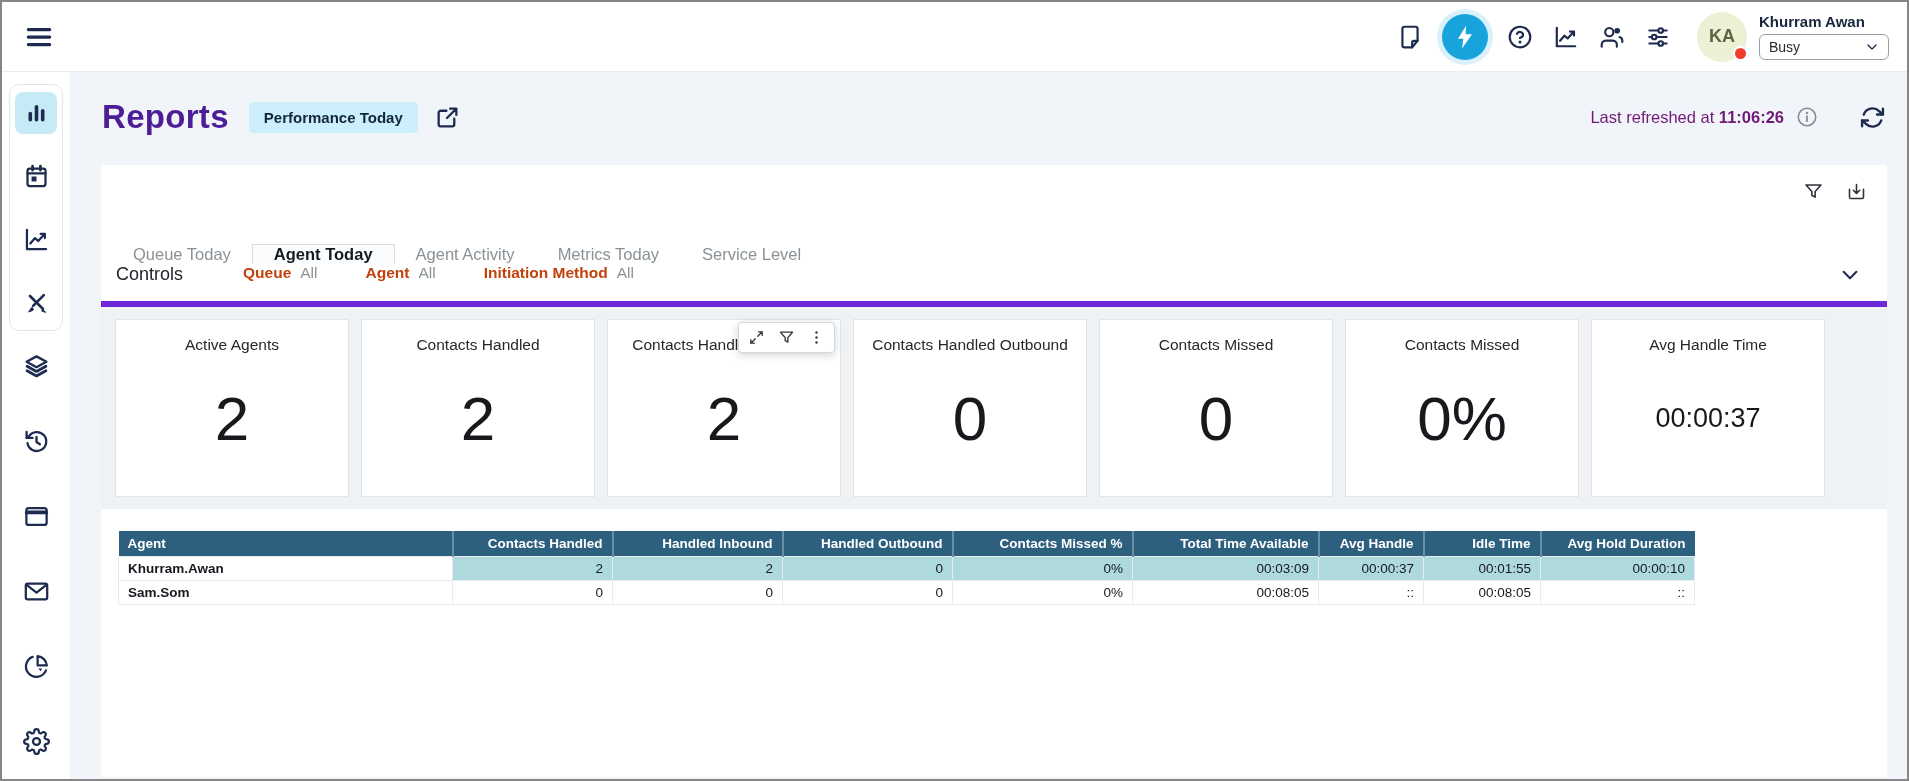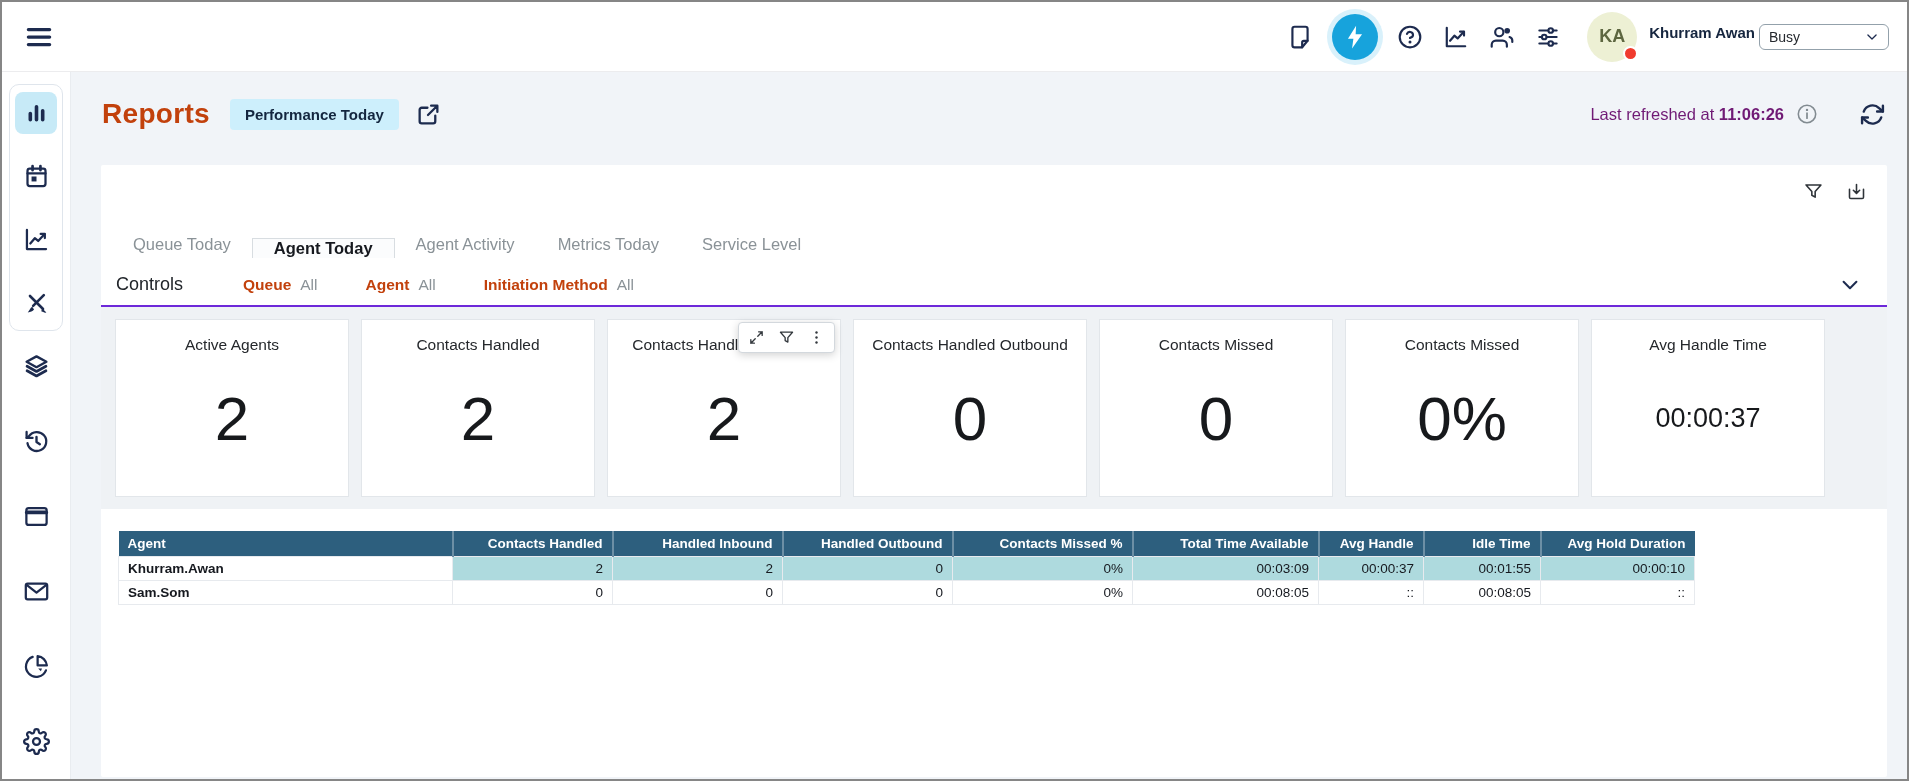--- a/index.html
+++ b/index.html
@@ -22,21 +22,21 @@
   .bolt-wrap { width:56px; height:56px; border-radius:50%; background:#d9f1fb;
                display:flex; align-items:center; justify-content:center; margin:0 -6px; }
   .bolt-circle { width:46px; height:46px; border-radius:50%; background:#17a3dc;
                  display:flex; align-items:center; justify-content:center; color:#fff; }
   .user-block { display:flex; align-items:center; gap:12px; margin-left:6px; }
   .avatar { position:relative; width:50px; height:50px; border-radius:50%;
             background:#edf0d4; display:flex; align-items:center; justify-content:center;
             font-weight:bold; font-size:18px; color:#5d6640; cursor:pointer; }
   .status-dot { position:absolute; right:-1px; bottom:1px; width:15px; height:15px;
                 border-radius:50%; background:#f03b2e; border:2px solid #fff; }
-  .user-col { display:flex; flex-direction:row; gap:4px; }
+  .user-col { display:flex; flex-direction:column; gap:4px; }
   .user-name { font-weight:bold; font-size:15px; color:#16263f; }
   .status-select { width:130px; height:26px; border:1px solid #93a1ab; border-radius:6px;
                    display:flex; align-items:center; justify-content:space-between;
                    padding:0 9px; font-size:14px; color:#25292e; cursor:pointer; background:#fff; }
   .status-select .ic { width:14px; height:14px; color:#1d2b4f; }
 
   
   .sidebar { position:absolute; left:0; top:70px; bottom:0; width:69px; background:#fff;
              border-right:1px solid #e9ecf0; display:flex; flex-direction:column;
              align-items:center; padding-top:12px; z-index:4; }
@@ -46,46 +46,46 @@
               justify-content:center; color:#1d2b4f; cursor:pointer; }
   .nav-item.active { background:#c7eaf7; }
   .nav-item .ic { width:27px; height:27px; }
   .nav-plain { margin-top:14px; display:flex; flex-direction:column; gap:33px; align-items:center; }
   .nav-plain .nav-item { height:42px; }
 
   
   .main { position:absolute; left:69px; top:70px; right:0; bottom:0; background:#f1f4f8; }
 
   .page-head { display:flex; align-items:center; padding:26px 22px 0 31px; }
-  .page-title { font-size:28px; font-weight:bold; color:#c2410c; letter-spacing:.3px; }
+  .page-title { font-size:33px; font-weight:bold; color:#4c1d95; letter-spacing:.3px; }
   .badge { margin-left:20px; background:#cdeffc; color:#13263f; font-size:15px;
            font-weight:bold; padding:7px 15px; border-radius:4px; }
   .extlink { margin-left:17px; width:25px; height:25px; color:#1d2b4f; cursor:pointer; }
   .refresh-area { margin-left:auto; display:flex; align-items:center; gap:12px; }
   .refresh-text { font-size:16.5px; color:#701a75; }
   .refresh-text b { font-weight:bold; }
   .info-icon { width:22px; height:22px; color:#828b91; cursor:pointer; }
   .refresh-icon { width:25px; height:25px; color:#1d2b4f; margin-left:30px; cursor:pointer; }
 
   .card { position:absolute; left:30px; right:20px; top:93px; bottom:2px; background:#fff;
           border-radius:2px; }
   .card-tools { position:absolute; top:16px; right:20px; display:flex; gap:22px; color:#2e3338; }
   .card-tools .ic { width:21px; height:21px; stroke-width:1.8; cursor:pointer; }
 
   
-  .tabs { display:flex; align-items:center; padding:59px 0 0 10px; height:99px; }
+  .tabs { display:flex; align-items:flex-end; padding:59px 0 0 10px; height:99px; }
   .tab { display:flex; align-items:center; padding:0 21px; font-size:16.5px; color:#8a9297;
          cursor:pointer; }
   .tab.active { background:#fbfcfd; border:1px solid #d8dde1; border-bottom:none;
                 color:#16191f; font-weight:bold;margin-top:8px; }
   .tab-divider { width:1px; background:#d8dcdf; margin:9px 0; }
 
   
-  .controls { display:flex; align-items:center; padding:0 26px 0 15px; height:43px;
-              border-bottom:2px solid #6d28d9; }
+  .controls { display:flex; padding:0 26px 0 15px; height:43px;
+              border-bottom:6px solid #6d28d9; }
   .controls-title { font-size:18px; color:#21252a; margin-right:60px; }
   .ctrl-group { display:flex; align-items:baseline; margin-right:48px; cursor:pointer; }
   .ctrl-label { font-size:15.5px; font-weight:bold; color:#c2410c; }
   .ctrl-value { font-size:15.5px; color:#8a9297; margin-left:9px; }
   .controls-chevron { margin-left:auto; width:22px; height:22px; color:#1d2b4f; cursor:pointer; }
 
   
   .kpi-section { background:#eff2f5; padding:12px 62px 12px 14px; display:flex; gap:12px; }
   .kpi-card { position:relative; flex:1; height:178px; background:#fff;
               border:1px solid #e2e6ea; display:flex; flex-direction:column; align-items:center; }

